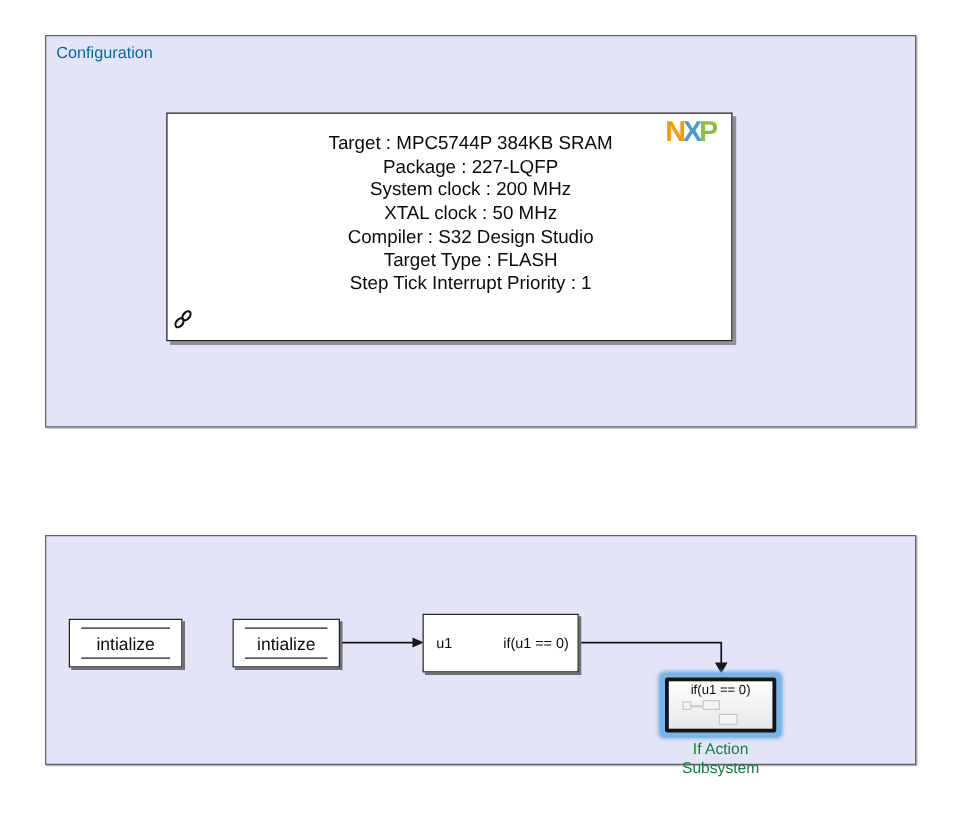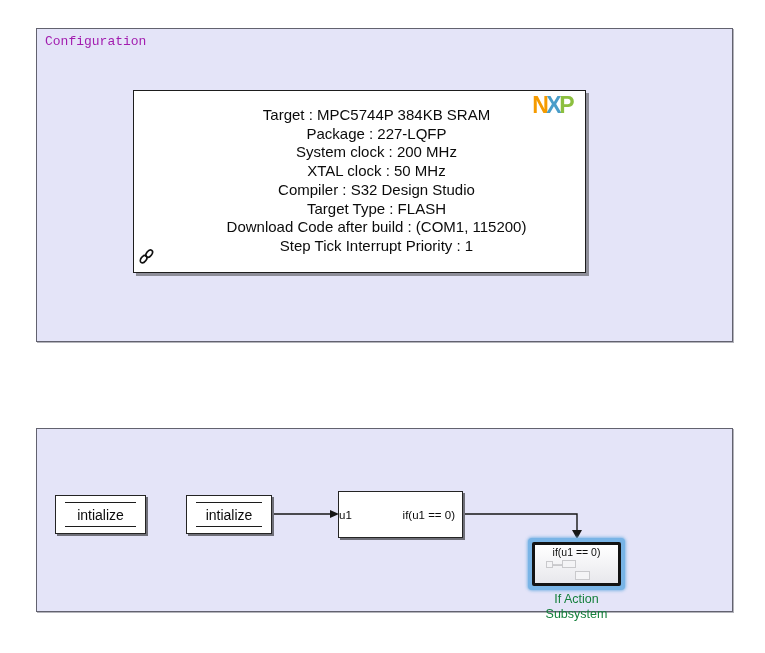--- a/index.html
+++ b/index.html
@@ -5,21 +5,21 @@
   html,body{margin:0;padding:0;background:#ffffff;}
   *{box-sizing:border-box;}
   body{font-family:"Liberation Sans", sans-serif;}
   #canvas{position:relative;width:765px;height:653px;background:#ffffff;overflow:hidden;}
 
   
   .area{position:absolute;background:#e4e4f8;border:1.6px solid #62626f;
         box-shadow:1px 1px 0 rgba(40,40,60,0.35);}
   #area-config{left:36px;top:28px;width:697px;height:314px;}
   #area-logic{left:36px;top:428px;width:697px;height:184px;}
-  .area-label{position:absolute;left:8px;top:5px;font-size:13px;color:#a21caf;font-family:Liberation Mono, monospace;}
+  .area-label{position:absolute;left:8px;top:5px;font-size:13px;color:#0369a1;}
 
   
   #config-block{position:absolute;left:133px;top:90px;width:453px;height:183px;
         background:#ffffff;border:1.6px solid #1d1d1d;box-shadow:3px 3px 0 #8e8e99;}
   #config-lines{position:absolute;left:0;right:0;top:15px;text-align:center;
         font-size:15px;line-height:18.7px;color:#0b0b0b;padding-left:34px;}
   #nxp-logo{position:absolute;top:1px;right:13px;font-size:23px;font-weight:900;
         letter-spacing:-2.5px;line-height:26px;}
   #nxp-logo .n{color:#f59b00;}
   #nxp-logo .x{color:#4a9dc9;}
@@ -31,21 +31,21 @@
         box-shadow:2px 2px 0 #6f6f78;}
   #ds1{left:55px;top:495px;width:91px;height:39px;}
   #ds2{left:186px;top:495px;width:86px;height:39px;}
   .ds-line{position:absolute;left:9px;right:9px;border-top:1.3px solid #1c1c1c;}
   .ds-line.top{top:6px;}
   .ds-line.bottom{bottom:6px;}
   .ds-label{position:absolute;left:0;right:0;top:50%;transform:translateY(-52%);
         text-align:center;font-size:14px;color:#0b0b0b;}
 
   #if-block{left:338px;top:491px;width:125px;height:47px;}
-  .if-in{position:absolute;left:0;top:50%;transform:translateY(-50%);font-size:11.5px;color:#0b0b0b;}
+  .if-in{position:absolute;left:10px;top:50%;transform:translateY(-50%);font-size:11.5px;color:#0b0b0b;}
   .if-out{position:absolute;right:7px;top:50%;transform:translateY(-50%);font-size:11.5px;color:#0b0b0b;}
 
   
   #subsystem-selection{position:absolute;left:528px;top:538px;width:97px;height:52px;
         background:#79b4e6;border-radius:4px;box-shadow:0 0 3px 1px rgba(116,178,227,0.85);}
   #subsystem-block{position:absolute;left:4px;top:4px;right:4px;bottom:4px;
         border:3px solid #131313;border-radius:2px;
         background:linear-gradient(#ffffff,#e8e8ec);}
   #subsystem-cond{position:absolute;left:0;right:0;top:1px;text-align:center;
         font-size:10.5px;color:#0b0b0b;}
@@ -75,21 +75,20 @@
     <div id="nxp-logo">
       <span class="n">N</span><span class="x">X</span><span class="p">P</span>
     </div>
     <div id="config-lines">
       <div>Target : MPC5744P 384KB SRAM</div>
       <div>Package : 227-LQFP</div>
       <div>System clock : 200 MHz</div>
       <div>XTAL clock : 50 MHz</div>
       <div>Compiler : S32 Design Studio</div>
       <div>Target Type : FLASH</div>
-      <div>Download Code after build : (COM1, 115200)</div>
       <div>Step Tick Interrupt Priority : 1</div>
     </div>
     <span id="link-icon">
       <svg width="17" height="17" viewBox="0 0 17 17">
         <g fill="none" stroke="#111" stroke-width="1.7">
           <ellipse cx="5.6" cy="11.2" rx="4.1" ry="2.6" transform="rotate(-52 5.6 11.2)"></ellipse>
           <ellipse cx="11.2" cy="5.6" rx="4.1" ry="2.6" transform="rotate(-52 11.2 5.6)"></ellipse>
         </g>
       </svg>
     </span>

